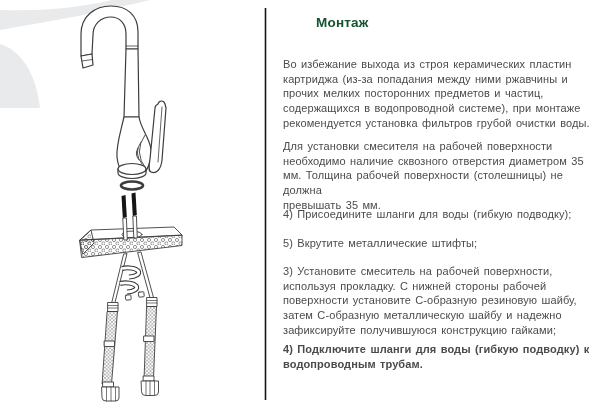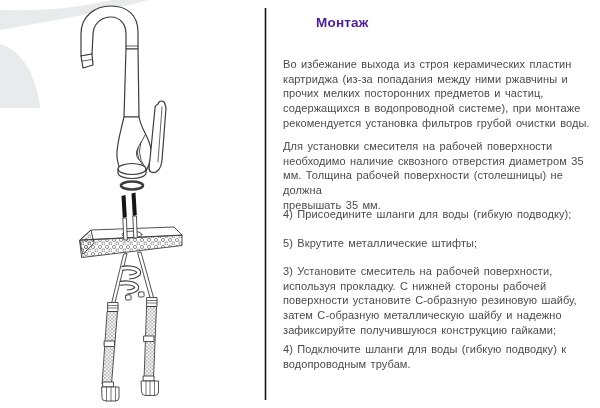--- a/index.html
+++ b/index.html
@@ -6,27 +6,27 @@
   body{
     width:600px;height:408px;position:relative;overflow:hidden;
     background:#ffffff;
     font-family:"Liberation Sans", sans-serif;
   }
   #diagram-svg{position:absolute;left:0;top:0;}
   .textcol{position:absolute;left:283px;width:310px;color:#4b4b4b;
     font-size:11px;line-height:14.7px;white-space:pre-line;
     word-spacing:1.2px;letter-spacing:0.1px;}
   .doc-title{position:absolute;left:283px;top:15px;margin:0;
-    font-size:13.5px;font-weight:bold;color:#4c1d95;letter-spacing:0.2px;padding-left:33px;}
+    font-size:13.5px;font-weight:bold;color:#14532d;letter-spacing:0.2px;padding-left:33px;}
   .p-intro{top:46px;}
   .p-req{top:128px;}
   .step-1{top:196px;}
   .step-2{top:225px;}
   .step-3{top:253px;}
-  .step-4{top:331px;}
+  .step-4{top:331px;font-weight:bold;}
 </style>
 </head>
 <body>
 
 <svg id="diagram-svg" width="600" height="408" viewBox="0 0 600 408">
   <defs>
     <pattern id="tex" width="7" height="7" patternUnits="userSpaceOnUse">
       <circle cx="2" cy="2" r="1.6" fill="none" stroke="#666" stroke-width="0.7"></circle>
       <circle cx="5.5" cy="5.5" r="1.6" fill="none" stroke="#666" stroke-width="0.7"></circle>
     </pattern>

